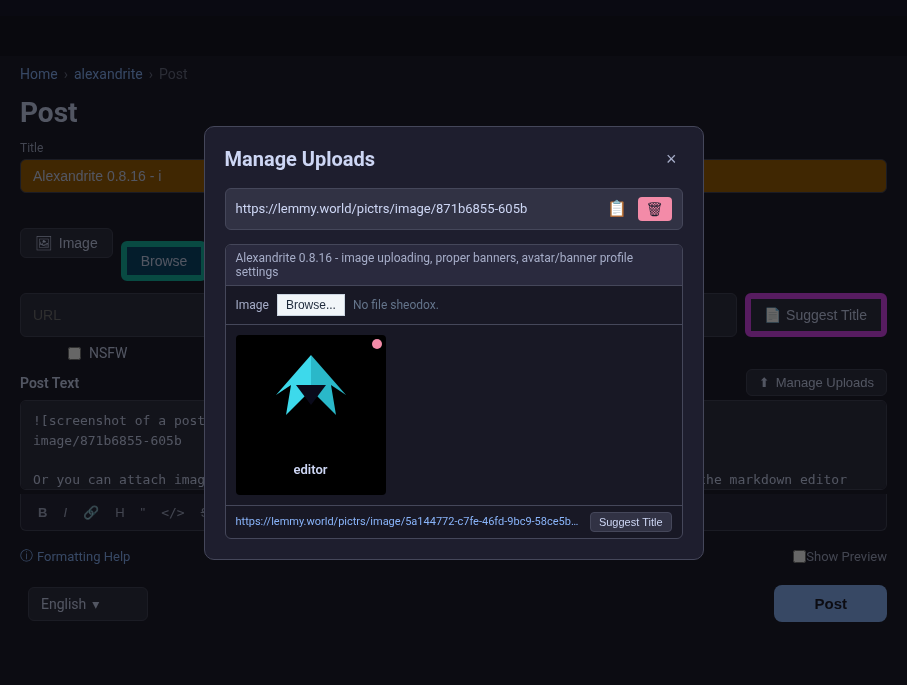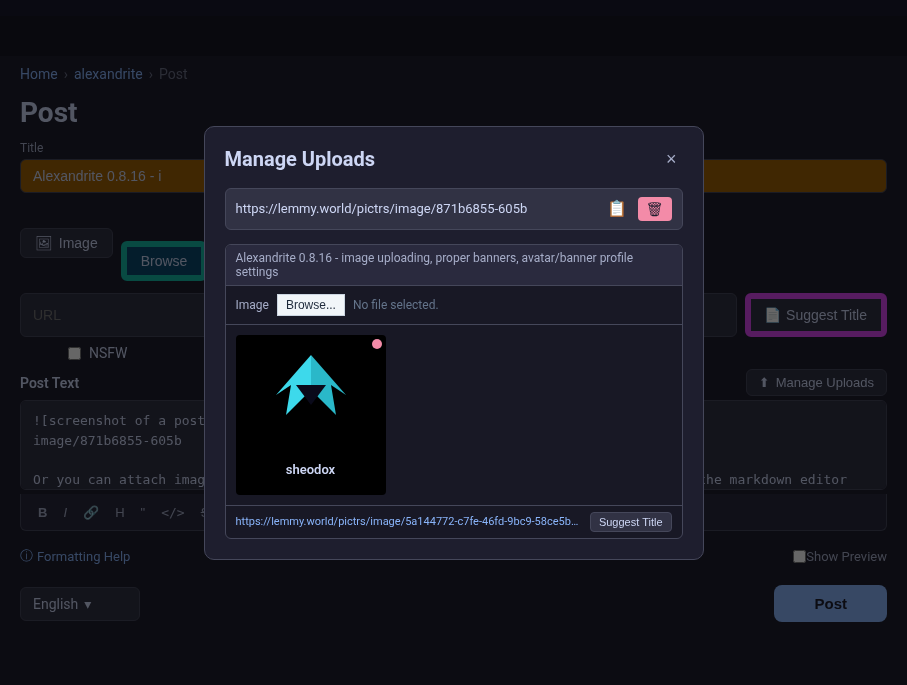--- a/index.html
+++ b/index.html
@@ -229,20 +229,21 @@
       font-size: 13px;
       color: #a6adc8;
     }
 
     .footer-bar {
       display: flex;
       align-items: center;
       justify-content: space-between;
       padding: 12px 20px;
       background: #1e1e2e;
+      margin-left: 8px;
     }
 
     .language-select {
       background: #313244;
       border: 1px solid #45475a;
       border-radius: 6px;
       padding: 8px 12px;
       color: #cdd6f4;
       font-size: 14px;
       cursor: pointer;
@@ -536,36 +537,36 @@
       <span class="url-copy-text">https://lemmy.world/pictrs/image/871b6855-605b</span>
       <button class="copy-icon-btn" title="Copy">📋</button>
       <button class="delete-icon-btn" title="Delete">🗑</button>
     </div>
 
     <div class="inner-preview">
       <div class="inner-preview-topbar">Alexandrite 0.8.16 - image uploading, proper banners, avatar/banner profile settings</div>
       <div class="inner-preview-upload-row">
         <span style="font-size:12px;color:#a6adc8;">Image</span>
         <button class="inner-browse-btn">Browse...</button>
-        <span class="inner-no-file">No file selected.</span>
+        <span class="inner-no-file">No file sheodox.</span>
       </div>
       <div class="inner-image-area">
 
         <div style="width:150px;height:160px;background:#000;border-radius:4px;display:flex;flex-direction:column;align-items:center;justify-content:flex-end;padding-bottom:10px;position:relative;overflow:hidden;">
           <div class="red-dot"></div>
 
           <svg width="90" height="100" viewBox="0 0 90 100" style="position:absolute;top:5px;left:50%;transform:translateX(-50%);">
 
             <polygon points="45,15 10,55 25,45 20,75 45,50" fill="#3dd9eb"></polygon>
 
             <polygon points="45,15 80,55 65,45 70,75 45,50" fill="#2ab8c9"></polygon>
 
             <polygon points="30,45 60,45 45,65" fill="#0a0a1a"></polygon>
           </svg>
-          <span class="sheodox-text">sheodox</span>
+          <span class="sheodox-text">editor</span>
         </div>
       </div>
       <div class="inner-url-row">
         <span class="inner-url-text">https://lemmy.world/pictrs/image/5a144772-c7fe-46fd-9bc9-58ce5baffc8d.png</span>
         <button class="inner-suggest-btn">Suggest Title</button>
       </div>
     </div>
   </div>
 </div>
 

